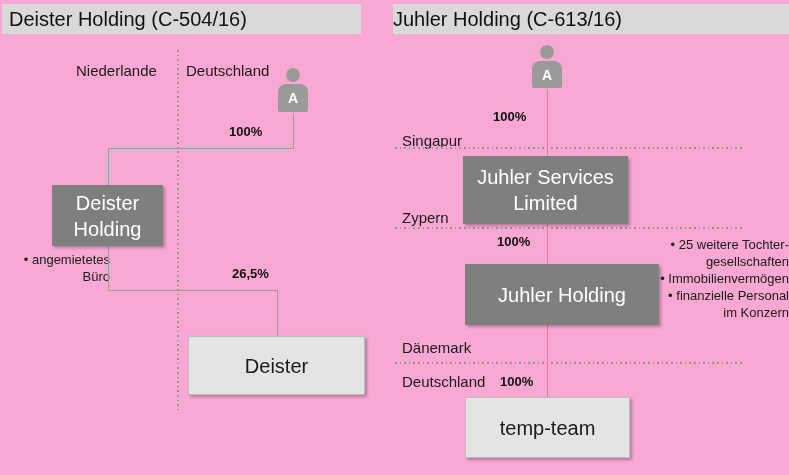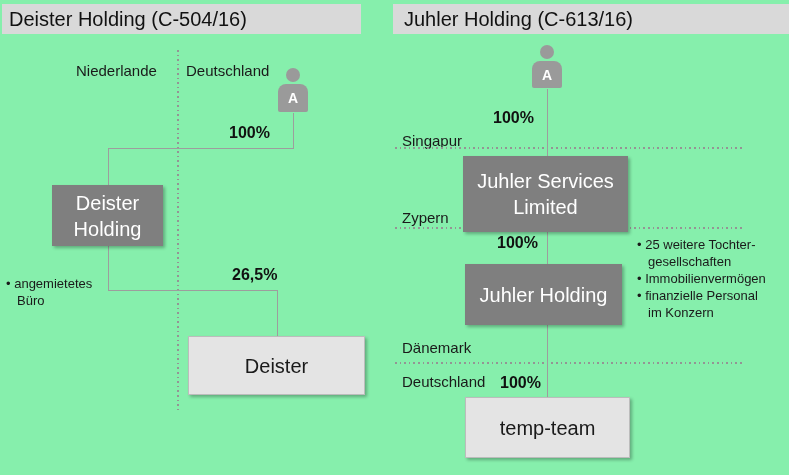--- a/index.html
+++ b/index.html
@@ -1,26 +1,26 @@
 <!DOCTYPE html>
 <html><head>
 <meta charset="utf-8">
 <style>
   * { margin:0; padding:0; box-sizing:border-box; }
   html,body { background:#fff; }
   body { font-family:"Liberation Sans","DejaVu Sans",sans-serif; color:#1a1a1a; }
-  .canvas { position:relative; width:789px; height:475px; background:#86efac; overflow:hidden;text-decoration:underline; }
+  .canvas { position:relative; width:789px; height:475px; background:#f9a8d4; overflow:hidden;text-decoration:underline; }
 
   .hdr { position:absolute; top:4px; height:30px; background:#d9d9d9;
          font-size:20px; line-height:30px; color:#111; white-space:nowrap; }
   .hdr-left  { left:2px;   width:359px; padding-left:7px;  }
-  .hdr-right { left:393px; width:396px; padding-left:11px; }
+  .hdr-right { left:393px; width:396px; }
 
   .region-label { position:absolute; font-size:15px; color:#1a1a1a; white-space:nowrap; }
-  .pct { position:absolute; font-size:16px; font-weight:bold; color:#111; white-space:nowrap; }
+  .pct { position:absolute; font-size:13px; font-weight:bold; color:#111; white-space:nowrap; }
 
   .vdots { position:absolute; width:2px;
            background-image:repeating-linear-gradient(to bottom,#949494 0 1.6px,transparent 1.6px 4.6px); }
   .hdots { position:absolute; height:2px;
            background-image:repeating-linear-gradient(to right,#949494 0 1.6px,transparent 1.6px 4.6px); }
 
   .cline { position:absolute; background:#9d9d9d; z-index:1; }
 
   .box { position:absolute; display:flex; flex-direction:column; align-items:center;
          justify-content:center; text-align:center; z-index:2;
@@ -29,21 +29,21 @@
   .box-light { background:#e4e4e4; color:#1a1a1a; font-size:20px; line-height:26px;
                border:1px solid #bcbcbc; }
 
   .person { position:absolute; z-index:2; }
   .person .head { position:absolute; background:#9a9a9a; border-radius:50%; }
   .person .torso { position:absolute; background:#9a9a9a; border-radius:8px 8px 2px 2px;
                    display:flex; align-items:center; justify-content:center;
                    color:#fff; font-weight:bold; font-size:14px; }
 
   .notes { position:absolute; list-style:none; font-size:13px; line-height:16.5px; color:#1a1a1a; }
-  .notes li { padding-left:11px; text-indent:-11px; white-space:pre-line; }
+  .notes li { padding-left:11px; text-indent:-11px; white-space:pre-line;text-align:right; }
   .notes li::before { content:"\2022\00a0"; }
   .notes-right { line-height:17px; }
 </style>
 </head>
 <body>
 
 <div class="canvas">
 
   <div class="hdr hdr-left">Deister Holding (C-504/16)</div>
 
@@ -62,21 +62,21 @@
   <div class="cline" style="left:293px; top:113px; width:1px; height:35px;"></div>
   <div class="cline" style="left:108px; top:148px; width:186px; height:1px;"></div>
   <div class="cline" style="left:108px; top:148px; width:1px; height:38px;"></div>
   <div class="pct" style="left:229px; top:124px;">100%</div>
 
   <div class="box box-dark" style="left:52px; top:185px; width:111px; height:61px;">
     <span>Deister</span>
     <span>Holding</span>
   </div>
 
-  <ul class="notes" style="left:6px; top:252px; width:104px;margin-top:24px;">
+  <ul class="notes" style="left:6px; top:252px; width:104px;">
     <li>angemietetes
 Büro</li>
   </ul>
 
   <div class="cline" style="left:108px; top:246px; width:1px; height:45px;"></div>
   <div class="cline" style="left:108px; top:290px; width:170px; height:1px;"></div>
   <div class="cline" style="left:277px; top:290px; width:1px; height:46px;"></div>
   <div class="pct" style="left:232px; top:266px;">26,5%</div>
 
   <div class="box box-light" style="left:188px; top:336px; width:177px; height:59px;">
@@ -91,31 +91,31 @@
       <span>A</span>
     </div>
   </div>
 
   <div class="cline" style="left:547px; top:89px; width:1px; height:308px;"></div>
 
   <div class="pct" style="left:493px; top:109px;">100%</div>
   <div class="region-label" style="left:402px; top:132px;">Singapur</div>
   <div class="hdots" style="left:395px; top:147px; width:347px;"></div>
 
-  <div class="box box-dark" style="left:463px; top:156px; width:165px; height:76px;">
+  <div class="box box-dark" style="left:463px; top:156px; width:165px; height:68px;">
     <span>Juhler Services</span>
     <span>Limited</span>
   </div>
 
   <div class="region-label" style="left:402px; top:209px;">Zypern</div>
   <div class="hdots" style="left:395px; top:227px; width:347px;"></div>
 
   <div class="pct" style="left:497px; top:234px;">100%</div>
 
-  <div class="box box-dark" style="left:465px; top:264px; width:157px; height:61px;">
+  <div class="box box-dark" style="left:465px; top:264px; width:194px; height:61px;">
     <span>Juhler Holding</span>
   </div>
 
   <ul class="notes notes-right" style="left:637px; top:236px; width:152px;">
     <li>25 weitere Tochter-
 gesellschaften</li>
     <li>Immobilienvermögen</li>
     <li>finanzielle Personal
 im Konzern</li>
   </ul>

